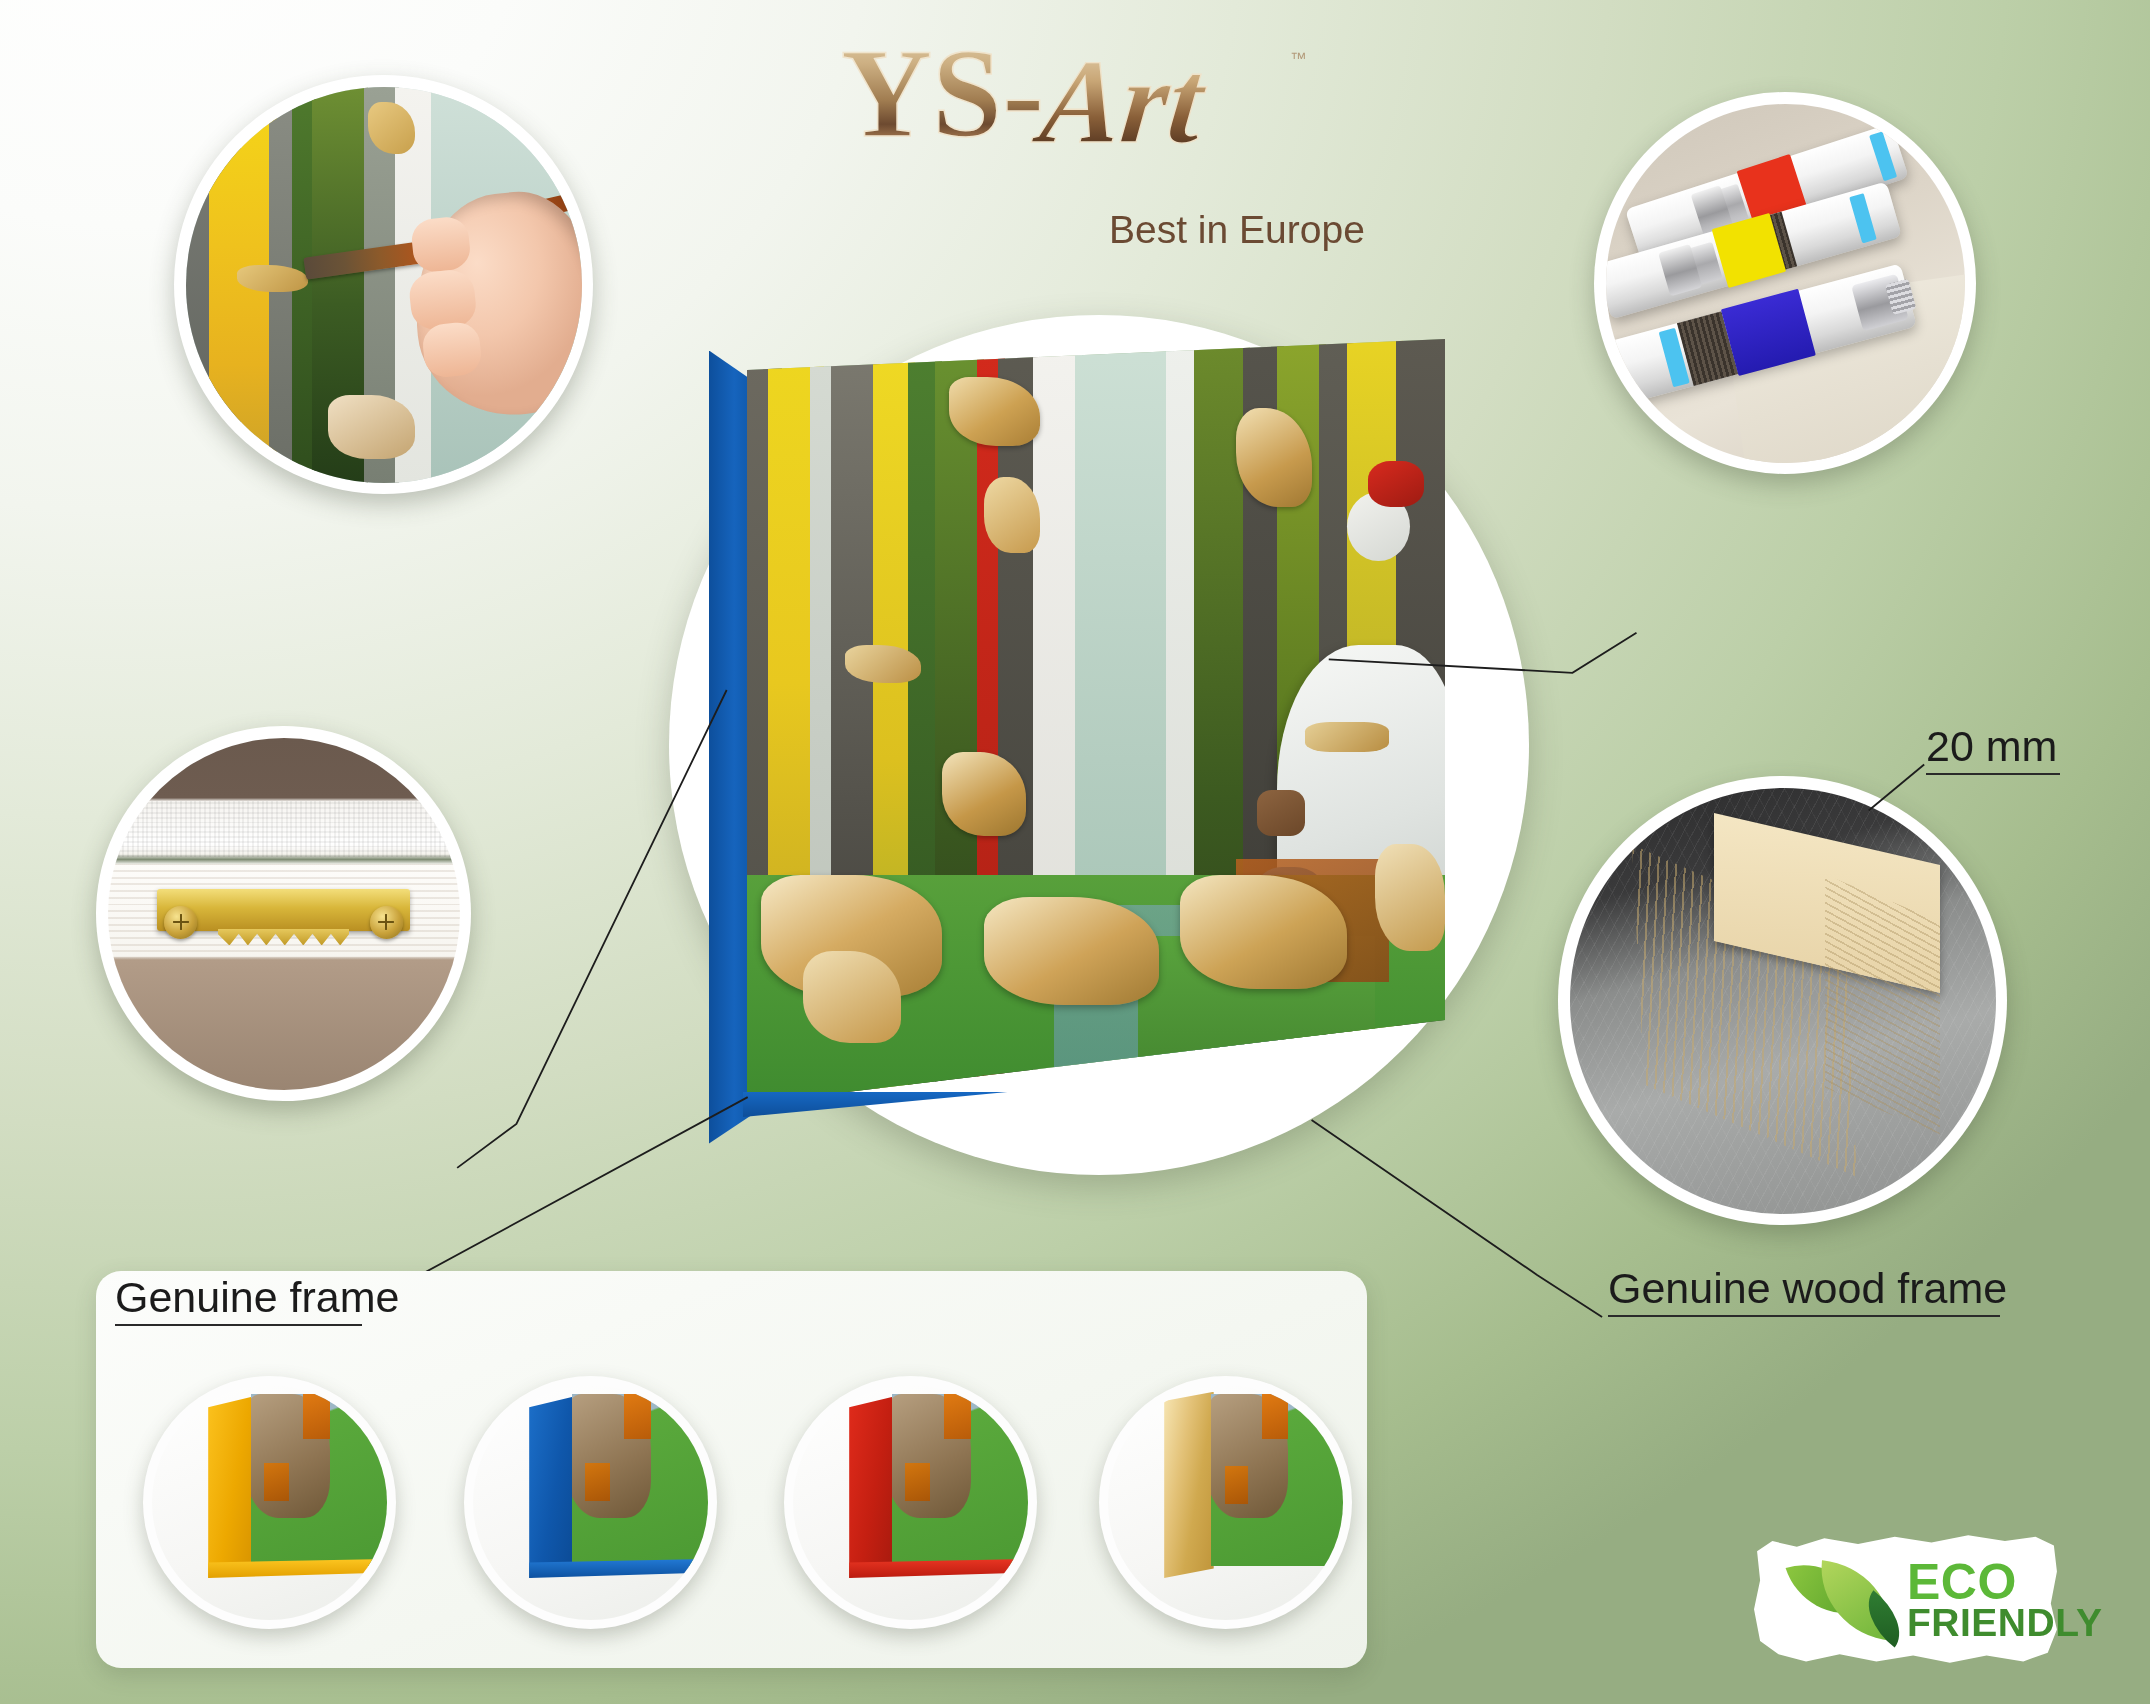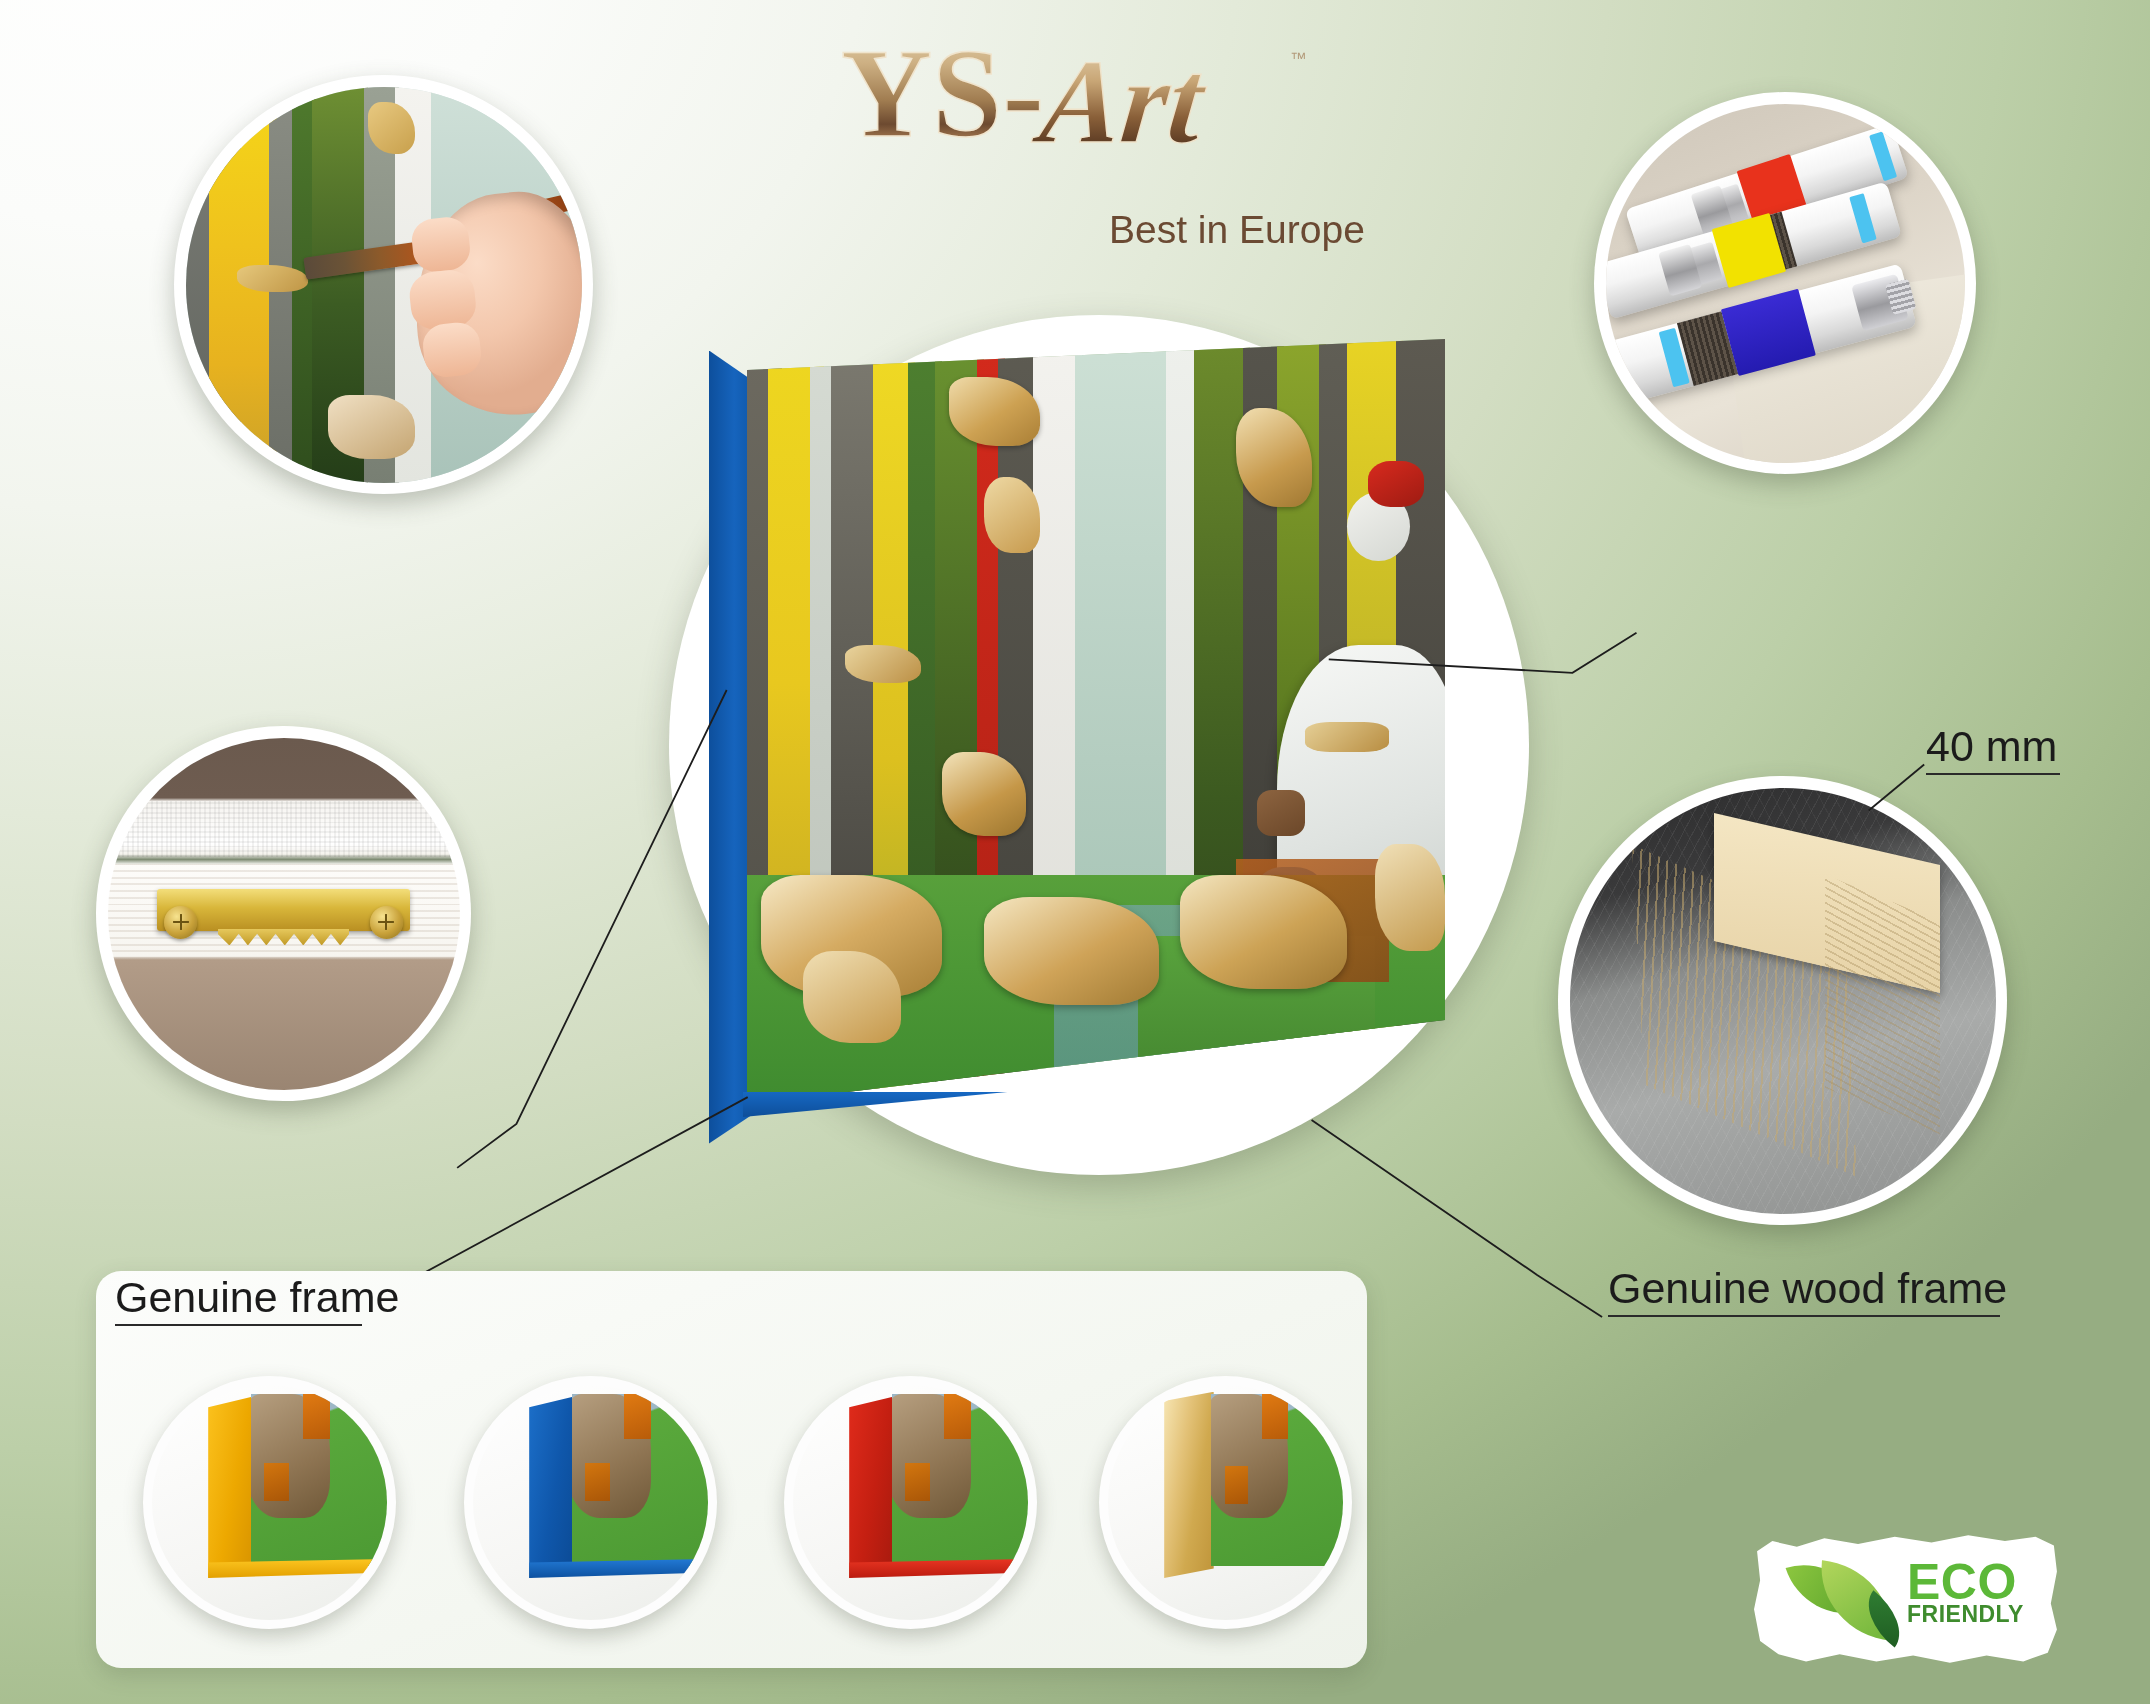--- a/index.html
+++ b/index.html
@@ -259,21 +259,21 @@
     <div class="inner">
       <div class="ph-wood">
         <div class="scratch"></div>
         <div class="woodFace"></div>
         <div class="woodTop"></div>
         <div class="woodSide"></div>
       </div>
     </div>
   </div>
   <div class="lbl" style="left:1926px;top:722px;font-size:43px;">
-    <span>40 mm</span>
+    <span>20 mm</span>
     <span class="ul" style="width:134px;"></span>
   </div>
   <div class="lbl" style="left:1608px;top:1264px;font-size:43px;">
     <span>Genuine wood frame</span>
     <span class="ul" style="width:392px;"></span>
   </div>
 
   <div class="whiteBlob" style="left:669px;top:315px;width:860px;height:860px;"></div>
 
   <div id="mainWrap" style="left:709px;top:339px;width:784px;height:822px;">
@@ -436,17 +436,17 @@
                   clip-path:polygon(0 18%,100% 0,100% 72%,0 100%);"></div>
     </div>
   </div>
 
   <div id="eco" style="left:1754px;top:1528px;width:306px;height:145px;">
     <div class="ecoBrush"></div>
     <div class="leafA" style="left:13%;top:20%;width:20%;height:44%;"></div>
     <div class="leafB" style="left:21%;top:25%;width:25%;height:50%;"></div>
     <div class="leafC" style="left:34%;top:52%;width:17%;height:22%;"></div>
     <div class="ecoTxt" style="left:50%;top:20%;font-size:50px;color:#5cb838;">ECO</div>
-    <div class="ecoTxt" style="left:50%;top:52%;font-size:23px;color:#3f8c2e;">FRIENDLY</div>
+    <div class="ecoTxt" style="left:50%;top:52%;font-size:39px;color:#3f8c2e;">FRIENDLY</div>
   </div>
 
 </div>
 
 
 </body></html>

